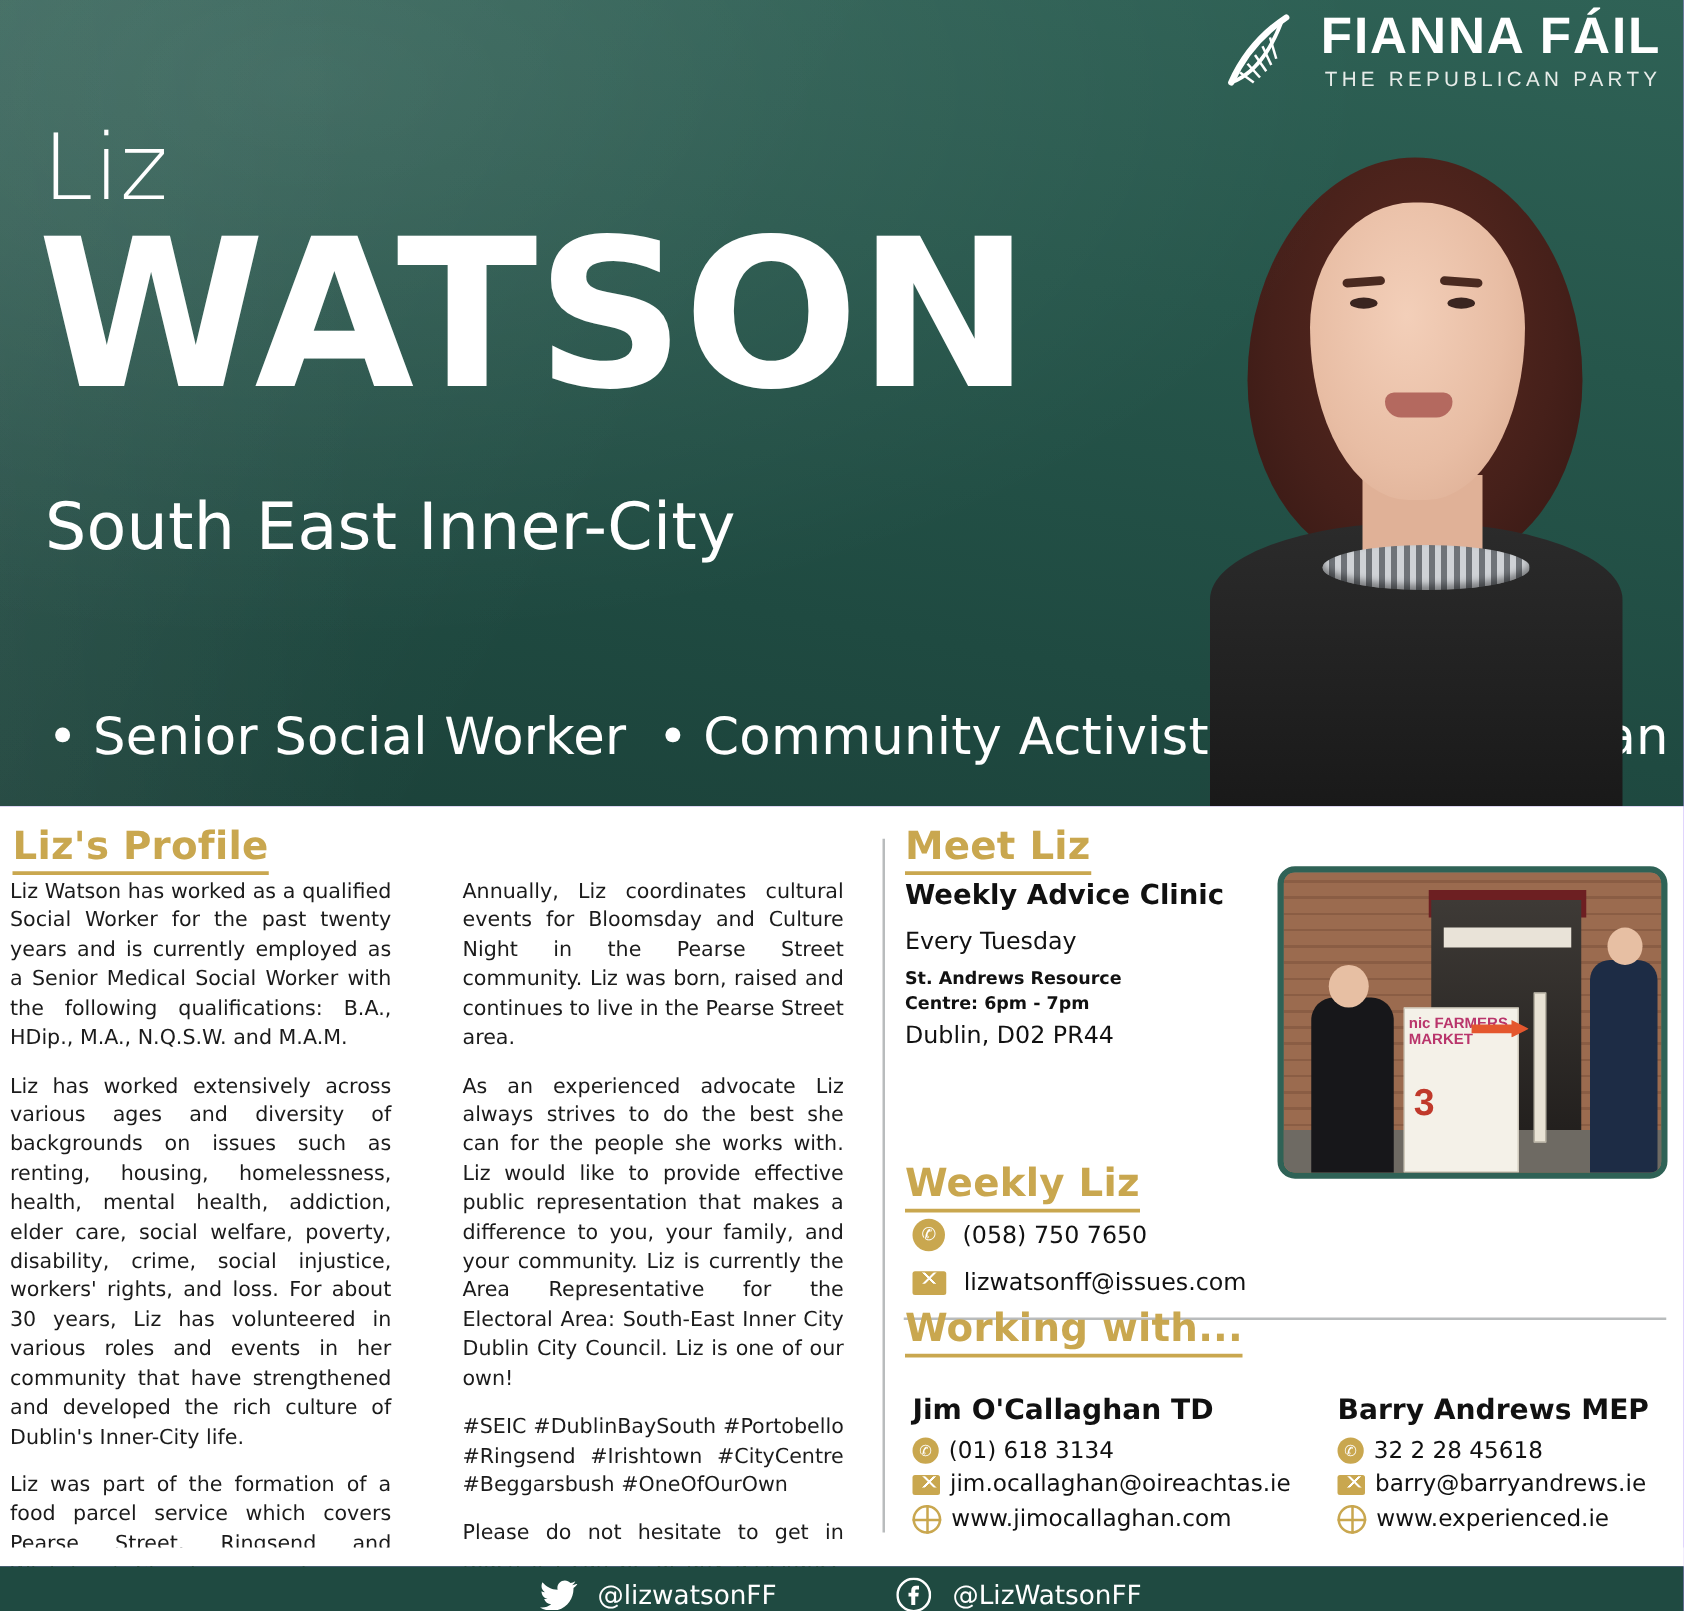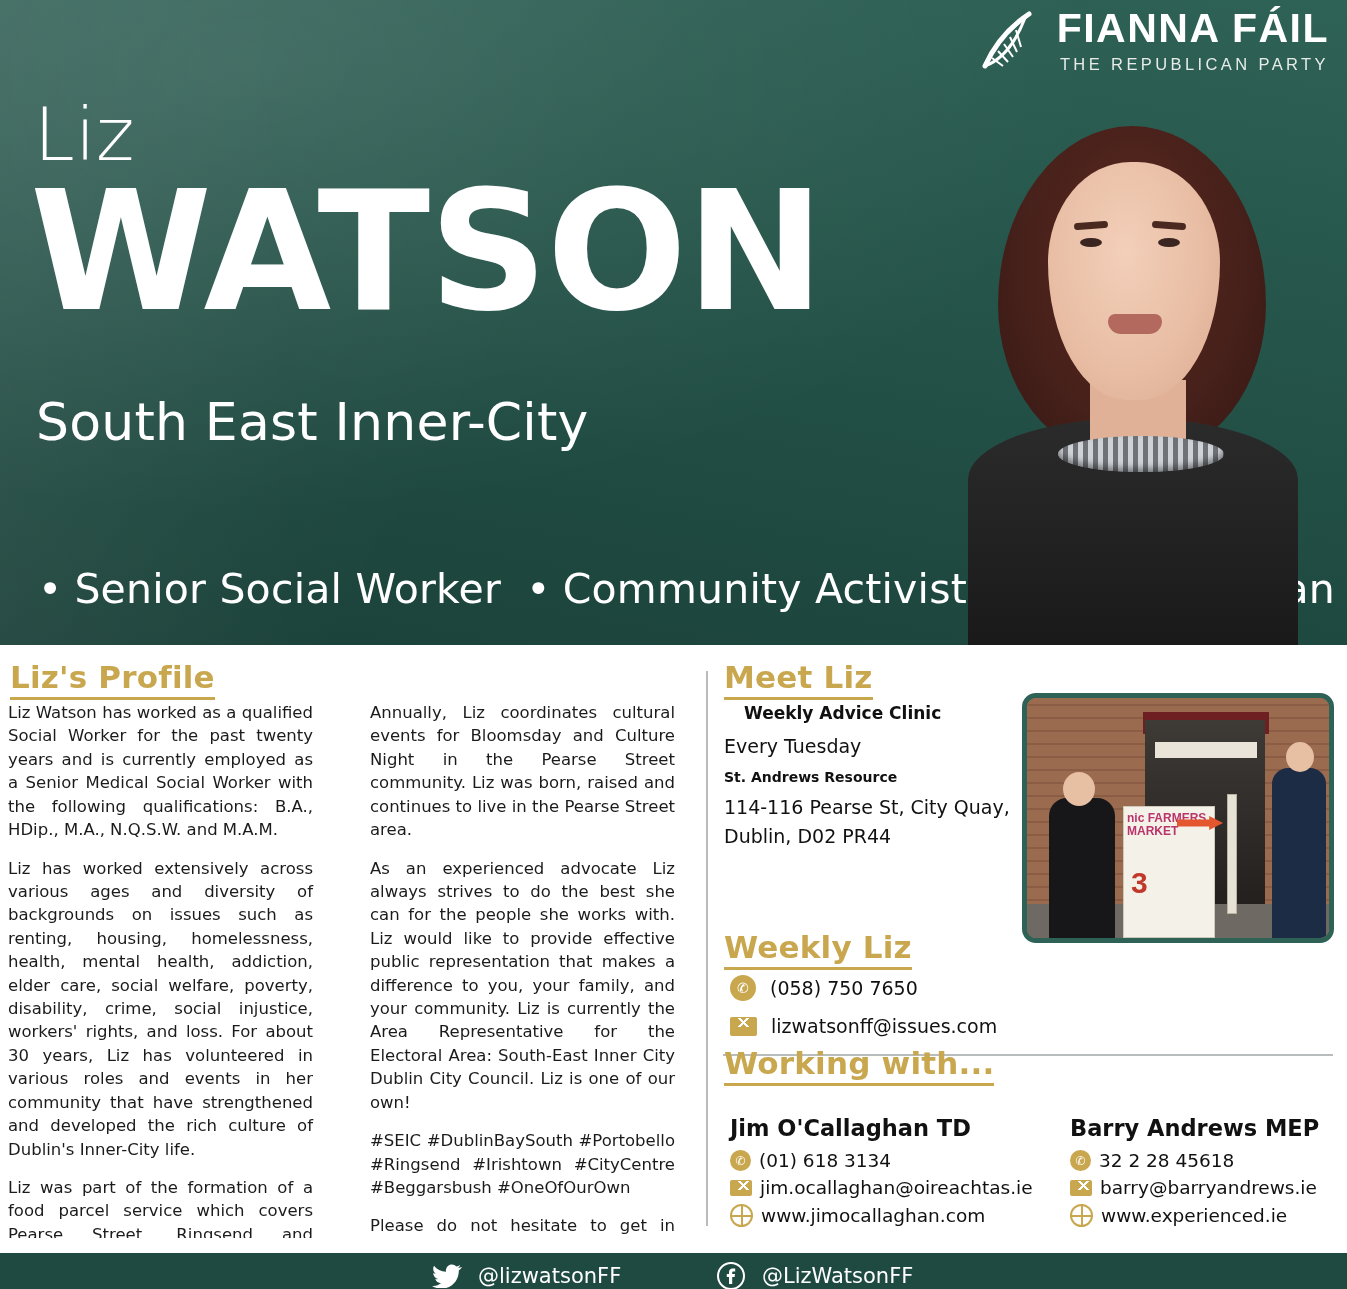--- a/index.html
+++ b/index.html
@@ -124,21 +124,21 @@
   #profile-title { position:absolute; left:10px; top:14px; }
   #col1 { left:8px; top:56px; width:305px; }
   #col2 { left:370px; top:56px; width:305px; }
 
   .vrule { position:absolute; left:706px; top:26px; width:2px; height:555px; background:#b9bcbd; }
   .hrule-right { position:absolute; left:723px; top:409px; width:610px; height:2px; background:#b9bcbd; }
 
   #meet-title { position:absolute; left:724px; top:14px; }
   .meet-block { position:absolute; left:724px; top:58px; width:300px;
                 font-family:"DejaVu Sans", sans-serif; color:#111; }
-  .meet-block .big { font-size:17px; font-weight:bold; line-height:1.25;margin-left:20px; }
+  .meet-block .big { font-size:22px; font-weight:bold; line-height:1.25; }
   .meet-block .reg { font-size:19px; line-height:1.5; }
   .meet-block .semi { font-size:14px; font-weight:bold; line-height:1.45; }
 
   #contact-title { position:absolute; left:724px; top:284px; }
   .contact-list { position:absolute; left:730px; top:330px; font-size:19px;
                   font-family:"DejaVu Sans", sans-serif; color:#111; }
   .contact-row { display:flex; align-items:center; gap:14px; margin-bottom:14px; }
 
   #working-title { position:absolute; left:724px; top:400px; }
 
@@ -295,21 +295,21 @@
     <div class="vrule"></div>
 
     <div id="meet-title">
       <span class="heading-underline">Meet Liz</span>
     </div>
 
     <div class="meet-block">
       <div class="big">Weekly Advice Clinic</div>
       <div class="reg" style="margin-top:8px;">Every Tuesday</div>
       <div class="semi" style="margin-top:6px;">St. Andrews Resource</div>
-      <div class="reg" style="margin-top:6px;">114-116 Pearse St, City Quay,</div>
+      <div class="semi">Centre: 6pm - 7pm</div>
       <div class="reg">Dublin, D02 PR44</div>
     </div>
 
     <div id="contact-title">
       <span class="heading-underline">Weekly Liz</span>
     </div>
 
     <div class="contact-list">
       <div class="contact-row">
         <span class="icon-circle">✆</span>

